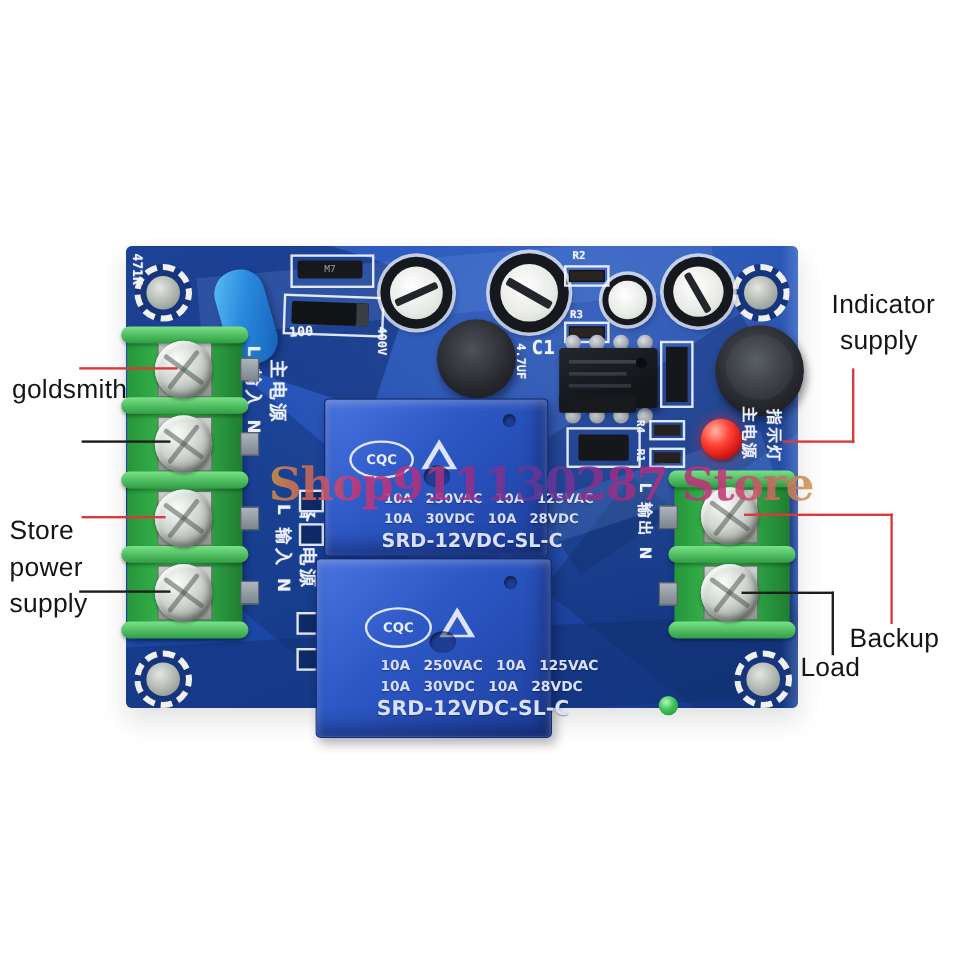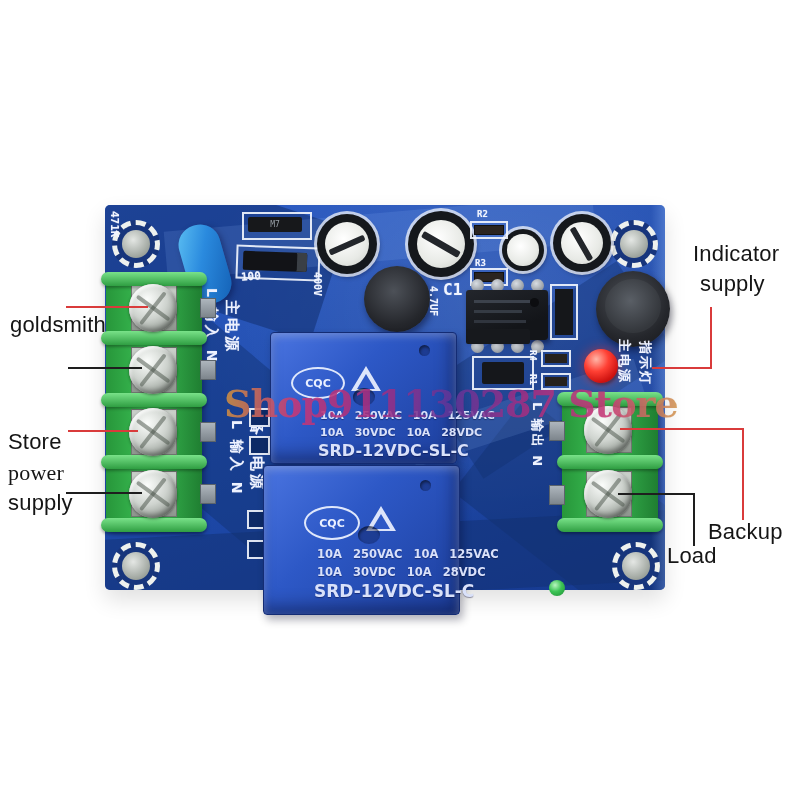--- a/index.html
+++ b/index.html
@@ -257,20 +257,20 @@
   <div class="aline blk" style="left:66px;top:492px;width:76px;height:2px;"></div>
   <div class="aline red" style="left:652px;top:367px;width:60px;height:2px;"></div>
   <div class="aline red" style="left:710px;top:307px;width:2px;height:62px;"></div>
   <div class="aline red" style="left:620px;top:428px;width:124px;height:2px;"></div>
   <div class="aline red" style="left:742px;top:428px;width:2px;height:92px;"></div>
   <div class="aline blk" style="left:618px;top:493px;width:77px;height:2px;"></div>
   <div class="aline blk" style="left:693px;top:493px;width:2px;height:53px;"></div>
 
   <div class="abs ann" style="left:10px;top:312px;">goldsmith</div>
   <div class="abs ann" style="left:8px;top:429px;">Store</div>
-  <div class="abs ann" style="left:8px;top:460px;font-family:Liberation Serif, serif;">power</div>
+  <div class="abs ann" style="left:8px;top:460px;">power</div>
   <div class="abs ann" style="left:8px;top:490px;">supply</div>
   <div class="abs ann" style="left:693px;top:241px;">Indicator</div>
   <div class="abs ann" style="left:700px;top:271px;">supply</div>
   <div class="abs ann" style="left:708px;top:519px;">Backup</div>
   <div class="abs ann" style="left:667px;top:543px;">Load</div>
 
 </div>
 
 </body></html>

